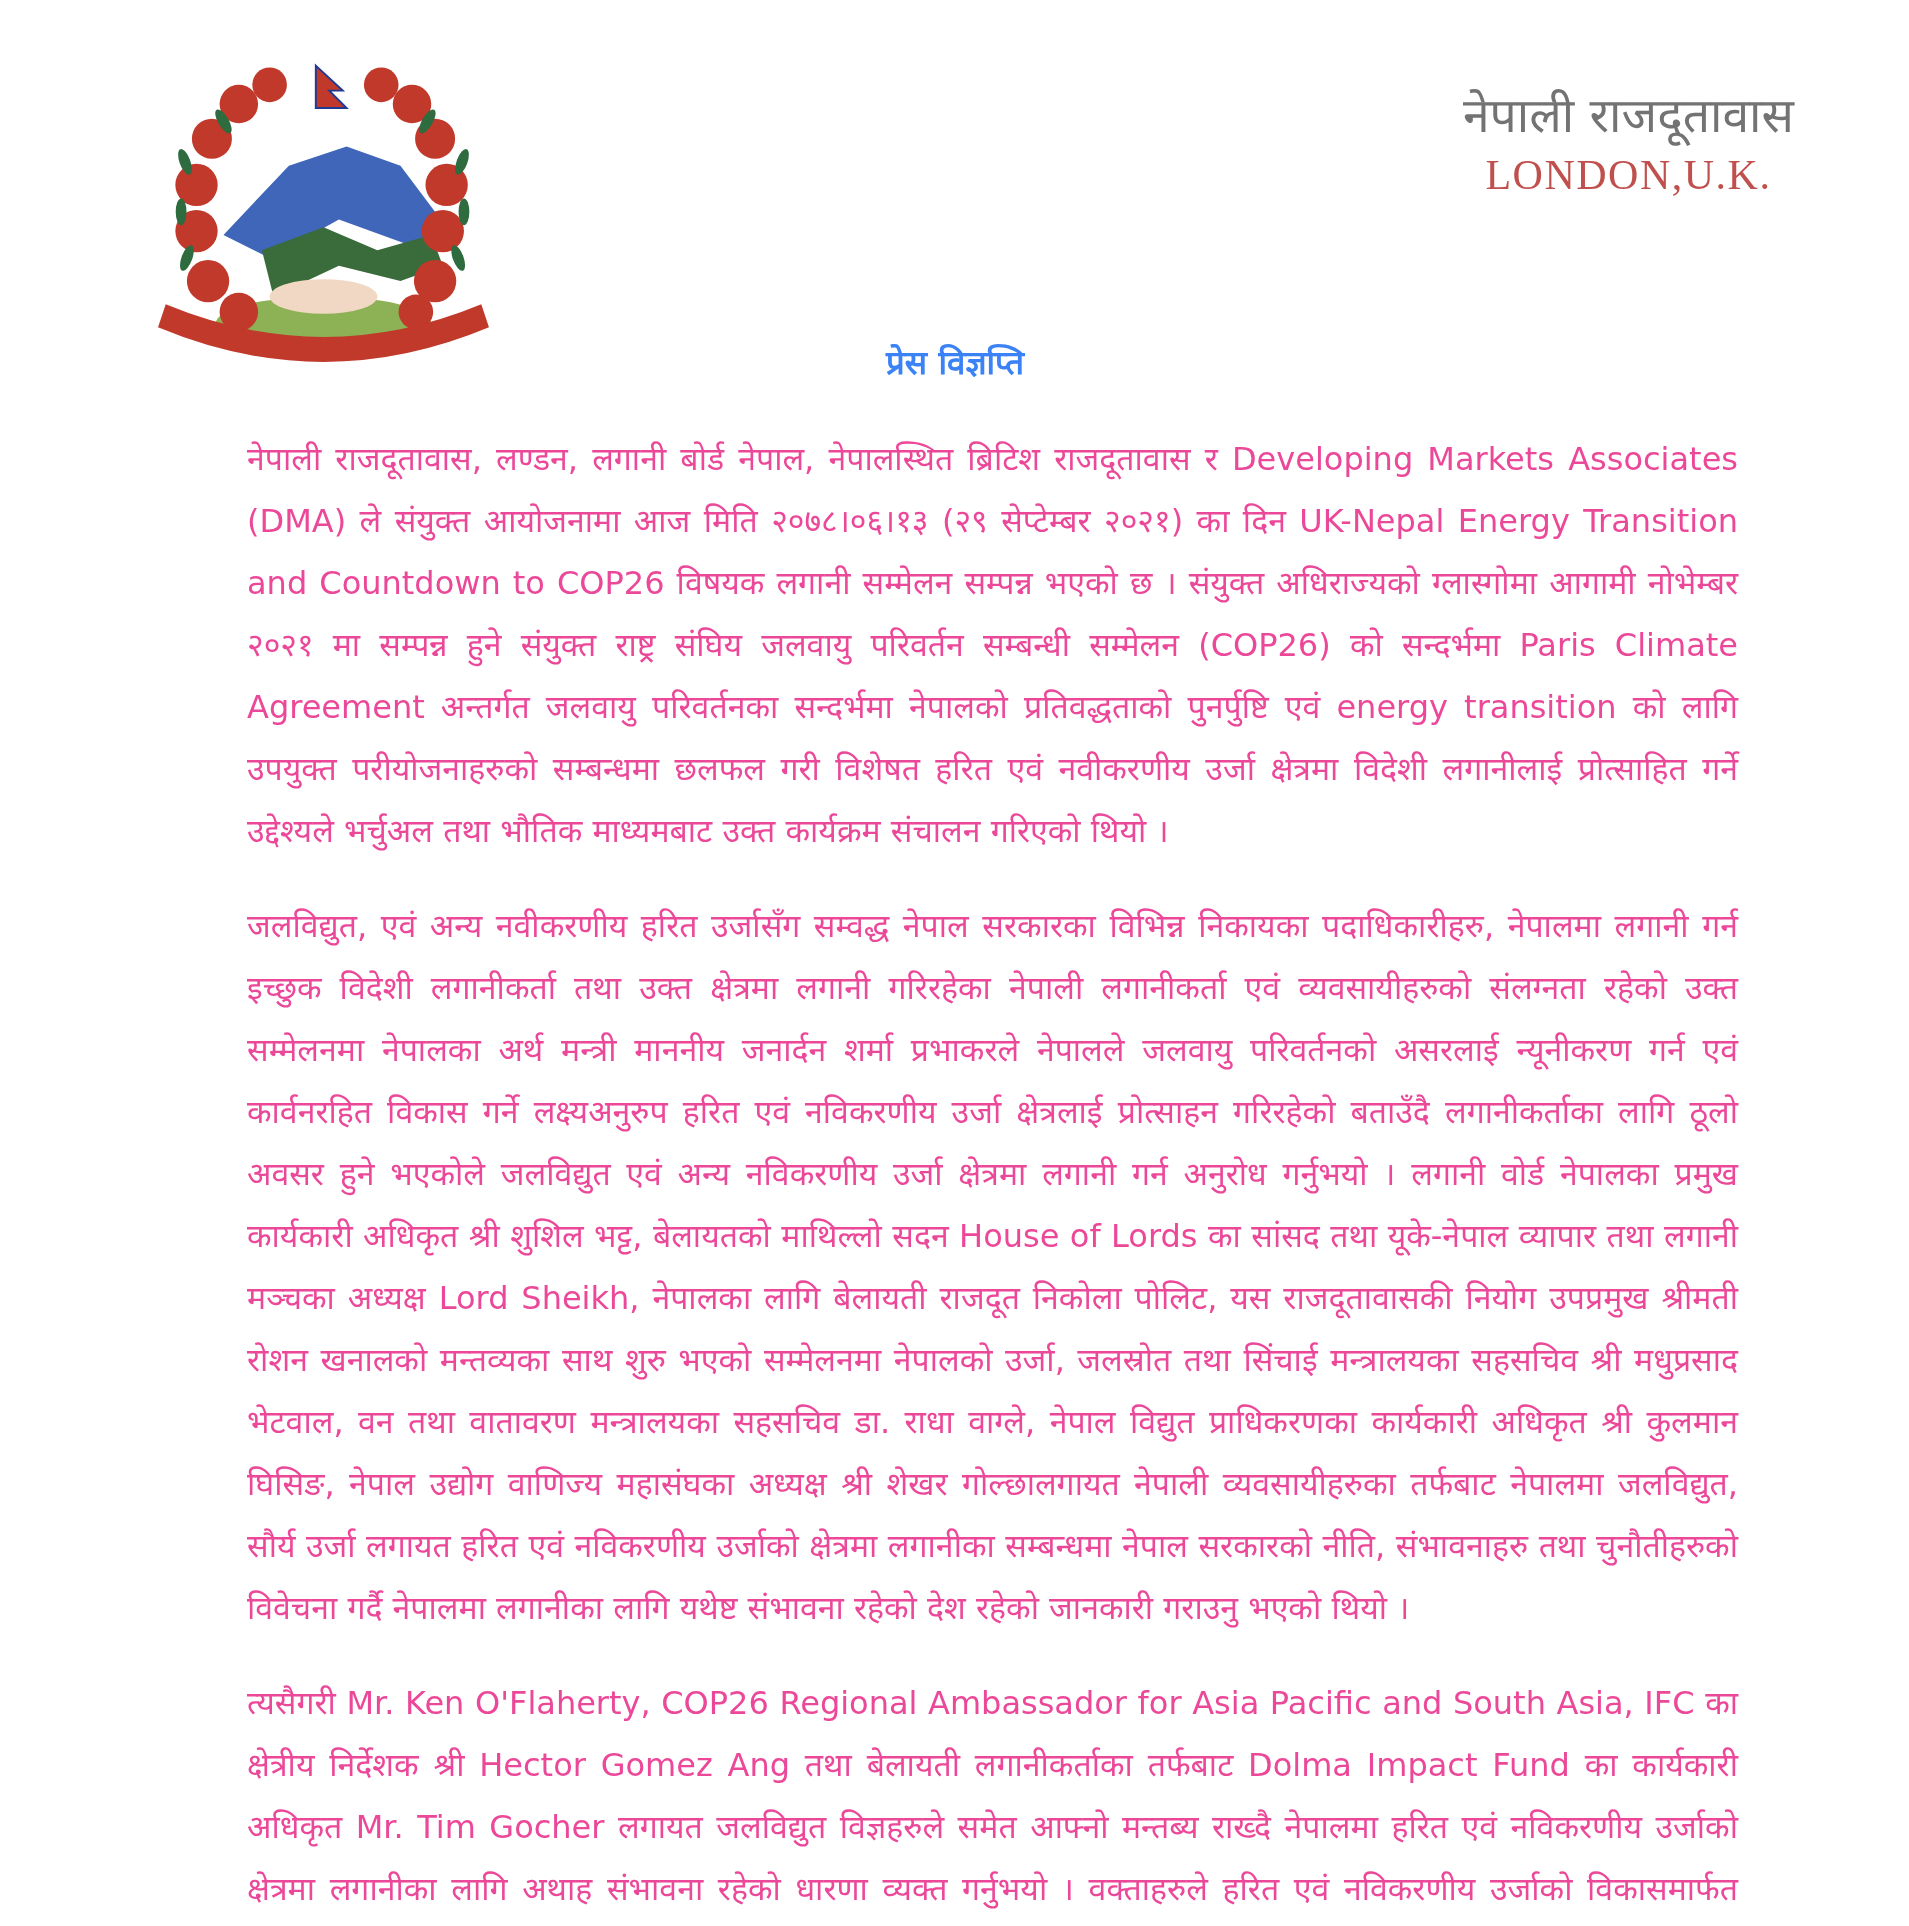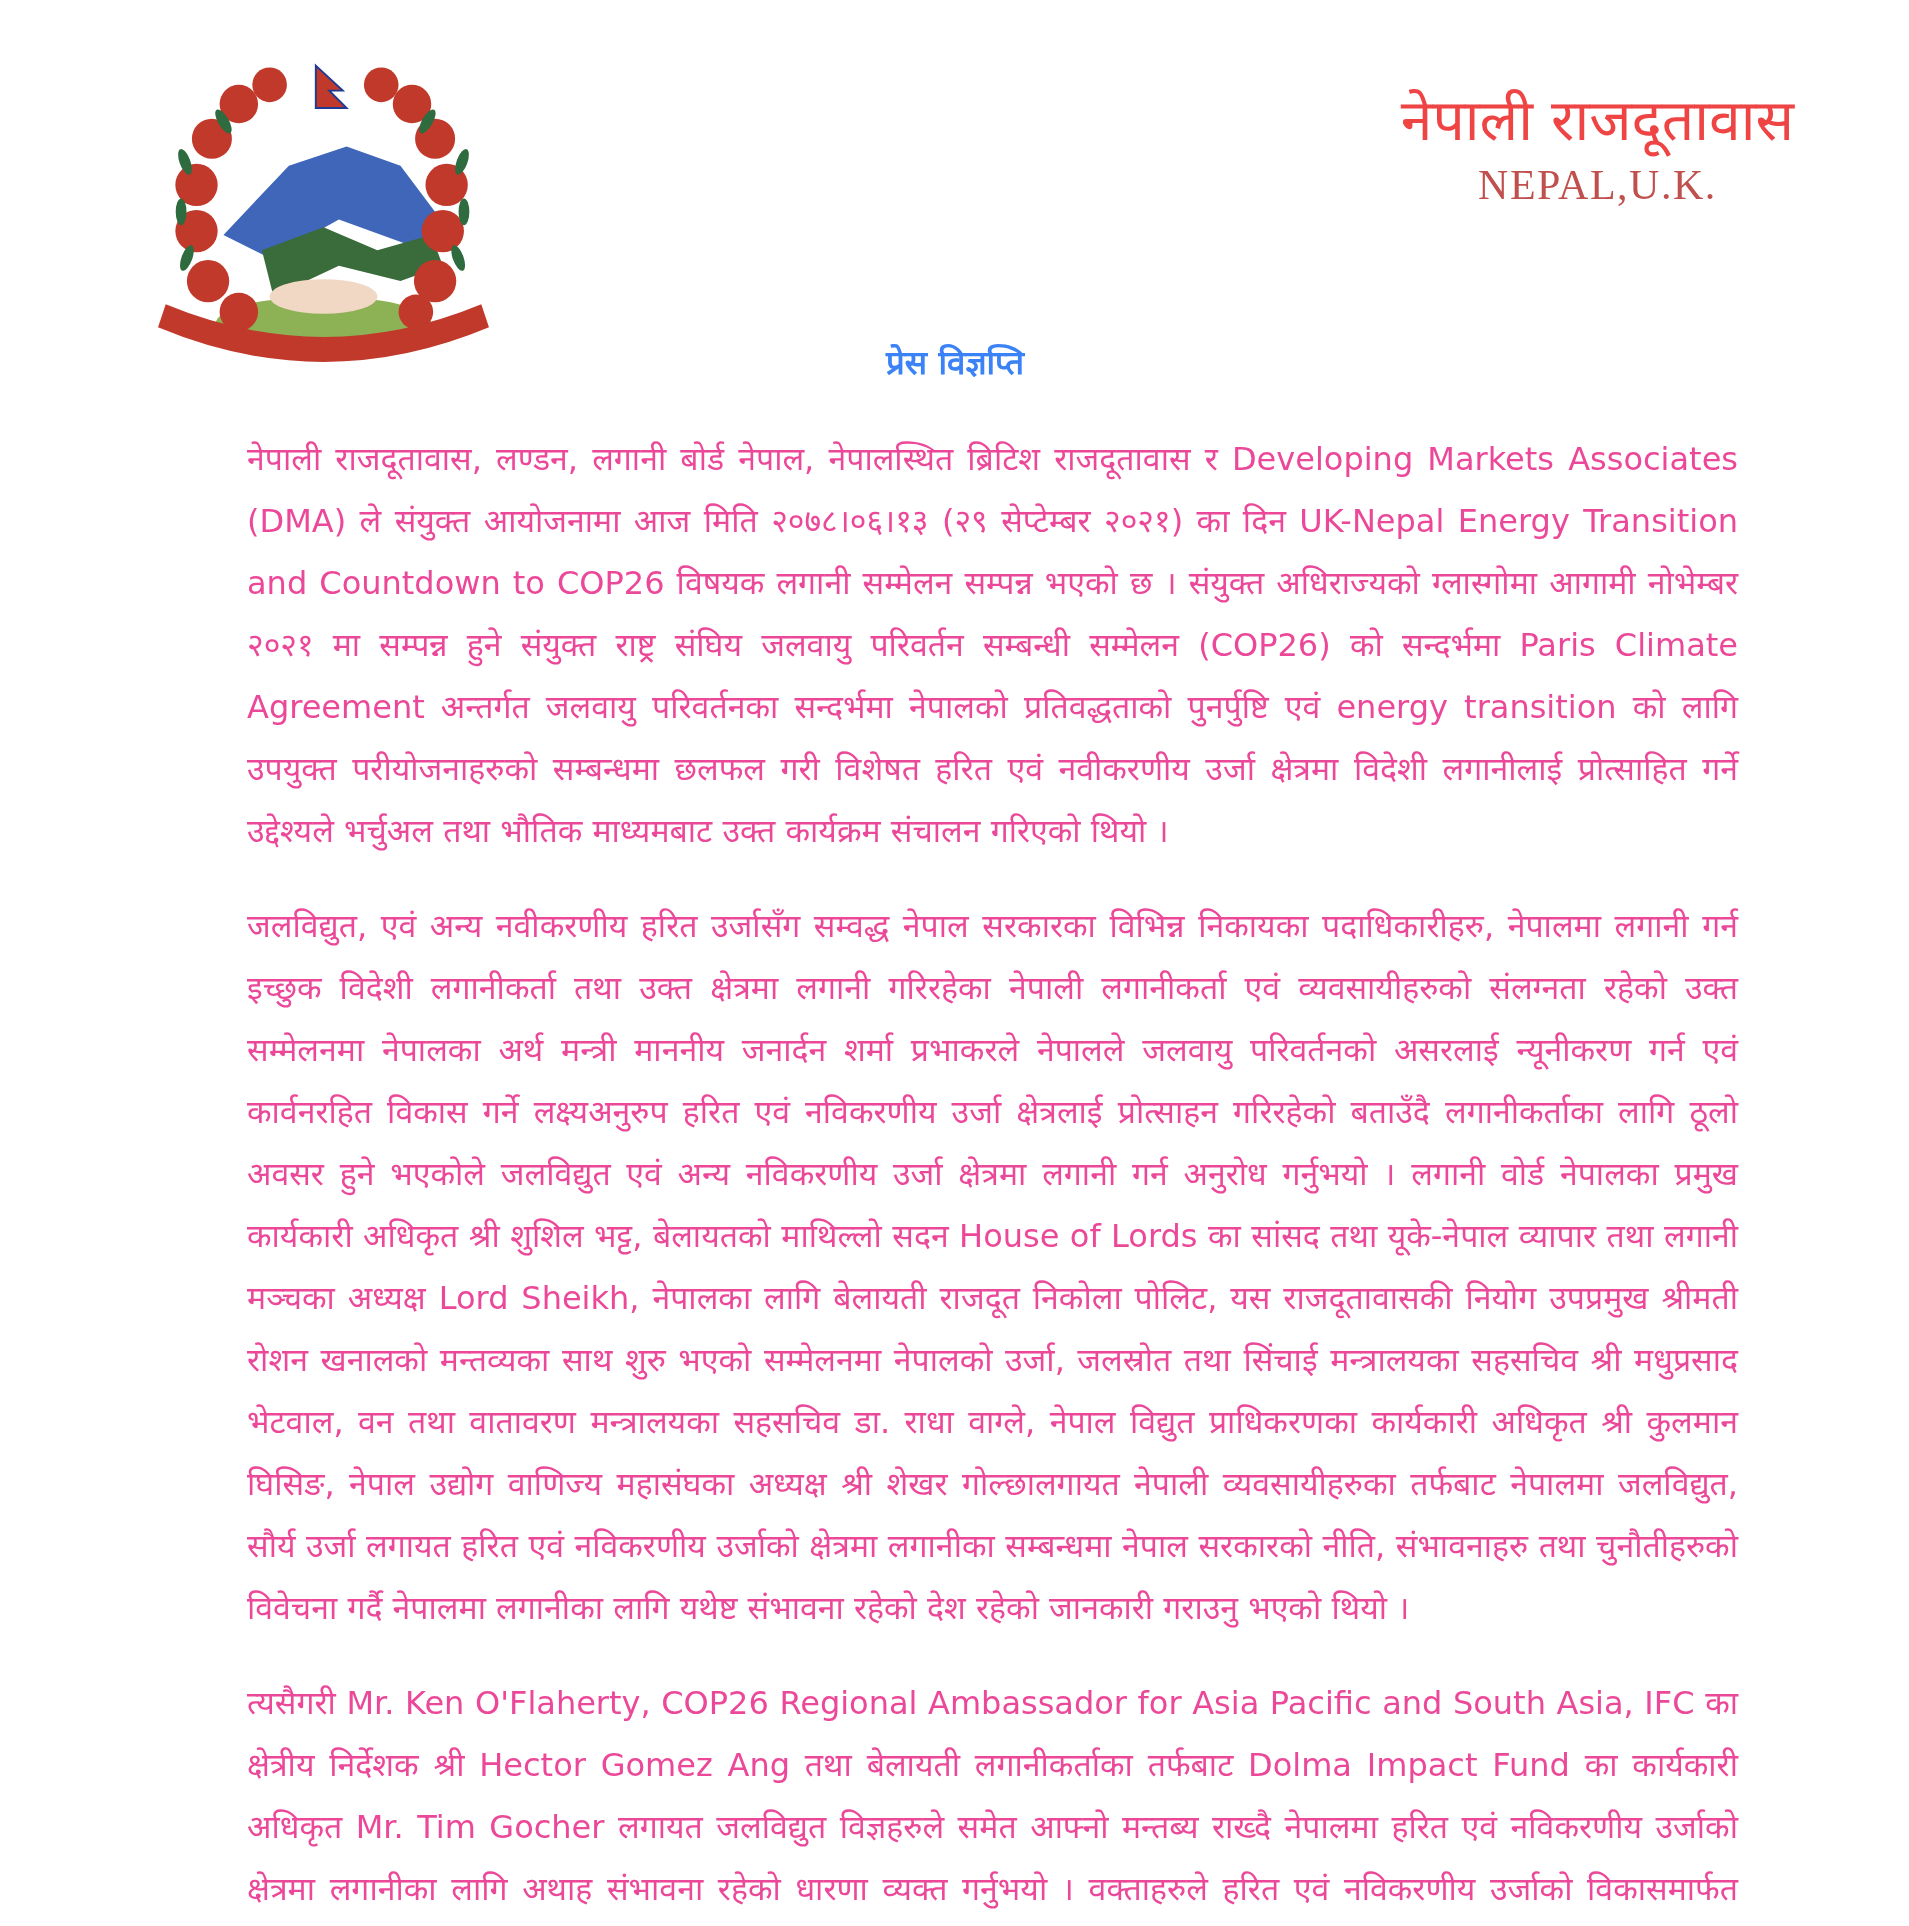--- a/index.html
+++ b/index.html
@@ -1,20 +1,20 @@
 <!DOCTYPE html>
 <html style="font-size:6.2px"><head>
 <meta charset="utf-8">
 <style>
   html, body { margin: 0; padding: 0; background: #ffffff; }
   body { width: 1910px; height: 2703px; position: relative; overflow: hidden;
          font-family: "Liberation Serif", "DejaVu Serif", serif; color: #1a1a1a; }
   .emblem { position: absolute; left: 108px; top: 50px; width: 431px; height: 316px; }
   .header { position: absolute; right: 116px; top: 89px; text-align: center; color: #c0504d; }
-  .header .np { font-family: "DejaVu Sans", sans-serif; font-size: 57px; line-height: 1.1; color: #ef4444; }
+  .header .np { font-family: "DejaVu Sans", sans-serif; font-size: 48px; line-height: 1.1; color: #737373; }
   .header .en { font-size: 58px; letter-spacing: 1.5px; line-height: 1.15; color: #c0504d; }
   .header .city { font-size: 42px; letter-spacing: 1.5px; line-height: 1.4; color: #c0504d; margin-top: 3.9px; }
   .title { position: absolute; left: 0; right: 0; top: 339px; text-align: center;
            font-family: "DejaVu Sans", sans-serif; font-weight: bold; font-size: 33px; color: #3b82f6; }
   .body { position: absolute; left: 247px; width: 1491px; top: 428px; }
   .para { font-family: "DejaVu Sans", sans-serif; font-size: 32px; line-height: 62px;
           text-align: justify; margin: 0 0 33px 0; color: #ec4899; }
 </style>
 </head>
 <body>
@@ -55,21 +55,21 @@
     <ellipse cx="920" cy="290" rx="14" ry="35" transform="rotate(20 920 290)"></ellipse>
     <ellipse cx="925" cy="420" rx="14" ry="35"></ellipse>
     <ellipse cx="910" cy="540" rx="14" ry="35" transform="rotate(-20 910 540)"></ellipse>
   </g>
 
   <path d="M150,660 Q560,830 970,660 L990,720 Q560,900 130,720 Z" fill="#c0392b"></path>
 </svg>
 
 <div class="header">
   <div class="np">नेपाली राजदूतावास</div>
-  <div class="city">NEPAL,U.K.</div>
+  <div class="city">LONDON,U.K.</div>
 </div>
 
 <div class="title">प्रेस विज्ञप्ति</div>
 
 <div class="body">
   <p class="para">नेपाली राजदूतावास, लण्डन, लगानी बोर्ड नेपाल, नेपालस्थित ब्रिटिश राजदूतावास र Developing Markets Associates (DMA) ले संयुक्त आयोजनामा आज मिति २०७८।०६।१३ (२९ सेप्टेम्बर २०२१) का दिन UK-Nepal Energy Transition and Countdown to COP26 विषयक लगानी सम्मेलन सम्पन्न भएको छ । संयुक्त अधिराज्यको ग्लास्गोमा आगामी नोभेम्बर २०२१ मा सम्पन्न हुने संयुक्त राष्ट्र संघिय जलवायु परिवर्तन सम्बन्धी सम्मेलन (COP26) को सन्दर्भमा Paris Climate Agreement अन्तर्गत जलवायु परिवर्तनका सन्दर्भमा नेपालको प्रतिवद्धताको पुनर्पुष्टि एवं energy transition को लागि उपयुक्त परीयोजनाहरुको सम्बन्धमा छलफल गरी विशेषत हरित एवं नवीकरणीय उर्जा क्षेत्रमा विदेशी लगानीलाई प्रोत्साहित गर्ने उद्देश्यले भर्चुअल तथा भौतिक माध्यमबाट उक्त कार्यक्रम संचालन गरिएको थियो ।</p>
   <p class="para">जलविद्युत, एवं अन्य नवीकरणीय हरित उर्जासँग सम्वद्ध नेपाल सरकारका विभिन्न निकायका पदाधिकारीहरु,  नेपालमा लगानी गर्न इच्छुक विदेशी लगानीकर्ता तथा उक्त क्षेत्रमा लगानी गरिरहेका नेपाली लगानीकर्ता एवं व्यवसायीहरुको संलग्नता रहेको उक्त सम्मेलनमा नेपालका अर्थ मन्त्री माननीय जनार्दन शर्मा प्रभाकरले नेपालले जलवायु परिवर्तनको असरलाई न्यूनीकरण गर्न एवं कार्वनरहित विकास गर्ने लक्ष्यअनुरुप हरित एवं नविकरणीय उर्जा क्षेत्रलाई प्रोत्साहन गरिरहेको बताउँदै लगानीकर्ताका लागि ठूलो अवसर हुने भएकोले जलविद्युत एवं अन्य नविकरणीय उर्जा क्षेत्रमा लगानी गर्न अनुरोध गर्नुभयो । लगानी वोर्ड नेपालका प्रमुख कार्यकारी अधिकृत श्री शुशिल भट्ट, बेलायतको माथिल्लो सदन House of Lords का सांसद तथा यूके-नेपाल व्यापार तथा लगानी मञ्चका अध्यक्ष Lord Sheikh, नेपालका लागि बेलायती राजदूत निकोला पोलिट, यस राजदूतावासकी नियोग उपप्रमुख श्रीमती रोशन खनालको मन्तव्यका साथ शुरु भएको सम्मेलनमा नेपालको उर्जा, जलस्रोत तथा सिंचाई मन्त्रालयका सहसचिव श्री मधुप्रसाद भेटवाल, वन तथा वातावरण मन्त्रालयका सहसचिव डा. राधा वाग्ले, नेपाल विद्युत प्राधिकरणका कार्यकारी अधिकृत श्री कुलमान घिसिङ, नेपाल उद्योग वाणिज्य महासंघका अध्यक्ष श्री शेखर  गोल्छालगायत नेपाली व्यवसायीहरुका तर्फबाट नेपालमा जलविद्युत, सौर्य उर्जा लगायत हरित एवं नविकरणीय उर्जाको क्षेत्रमा  लगानीका सम्बन्धमा नेपाल सरकारको नीति, संभावनाहरु तथा चुनौतीहरुको विवेचना गर्दै नेपालमा लगानीका लागि यथेष्ट संभावना रहेको देश रहेको जानकारी गराउनु भएको थियो ।</p>
   <p class="para">त्यसैगरी Mr. Ken O'Flaherty, COP26 Regional Ambassador for Asia Pacific and South Asia, IFC का क्षेत्रीय निर्देशक श्री Hector Gomez Ang तथा  बेलायती लगानीकर्ताका तर्फबाट Dolma Impact Fund का कार्यकारी अधिकृत Mr. Tim Gocher लगायत जलविद्युत विज्ञहरुले समेत आफ्नो मन्तब्य राख्दै नेपालमा हरित एवं नविकरणीय उर्जाको क्षेत्रमा लगानीका लागि अथाह संभावना रहेको धारणा व्यक्त गर्नुभयो । वक्ताहरुले हरित एवं नविकरणीय उर्जाको विकासमार्फत नेपालले सन् २०५० भित्र Zero Net Carbon उत्सर्जन गर्ने लक्ष्यतर्फ अगाडी बढेको र जलवायु परिवर्तन सम्बन्धमा Paris Agreement को प्रतिबद्धता पुरा गर्नसकिने देखिएको राय ब्यक्त गरेका थिए । कार्यक्रममा नेपाल तथा बेलायतका व्यवसायी एवं लगानीकर्ताहरुबीच भर्चुअल माध्यमबाट परिचय तथा व्यवसाय सम्बन्धमा विभिन्न बैठकहरु पनि भएका थिए ।</p>
 </div>
 

